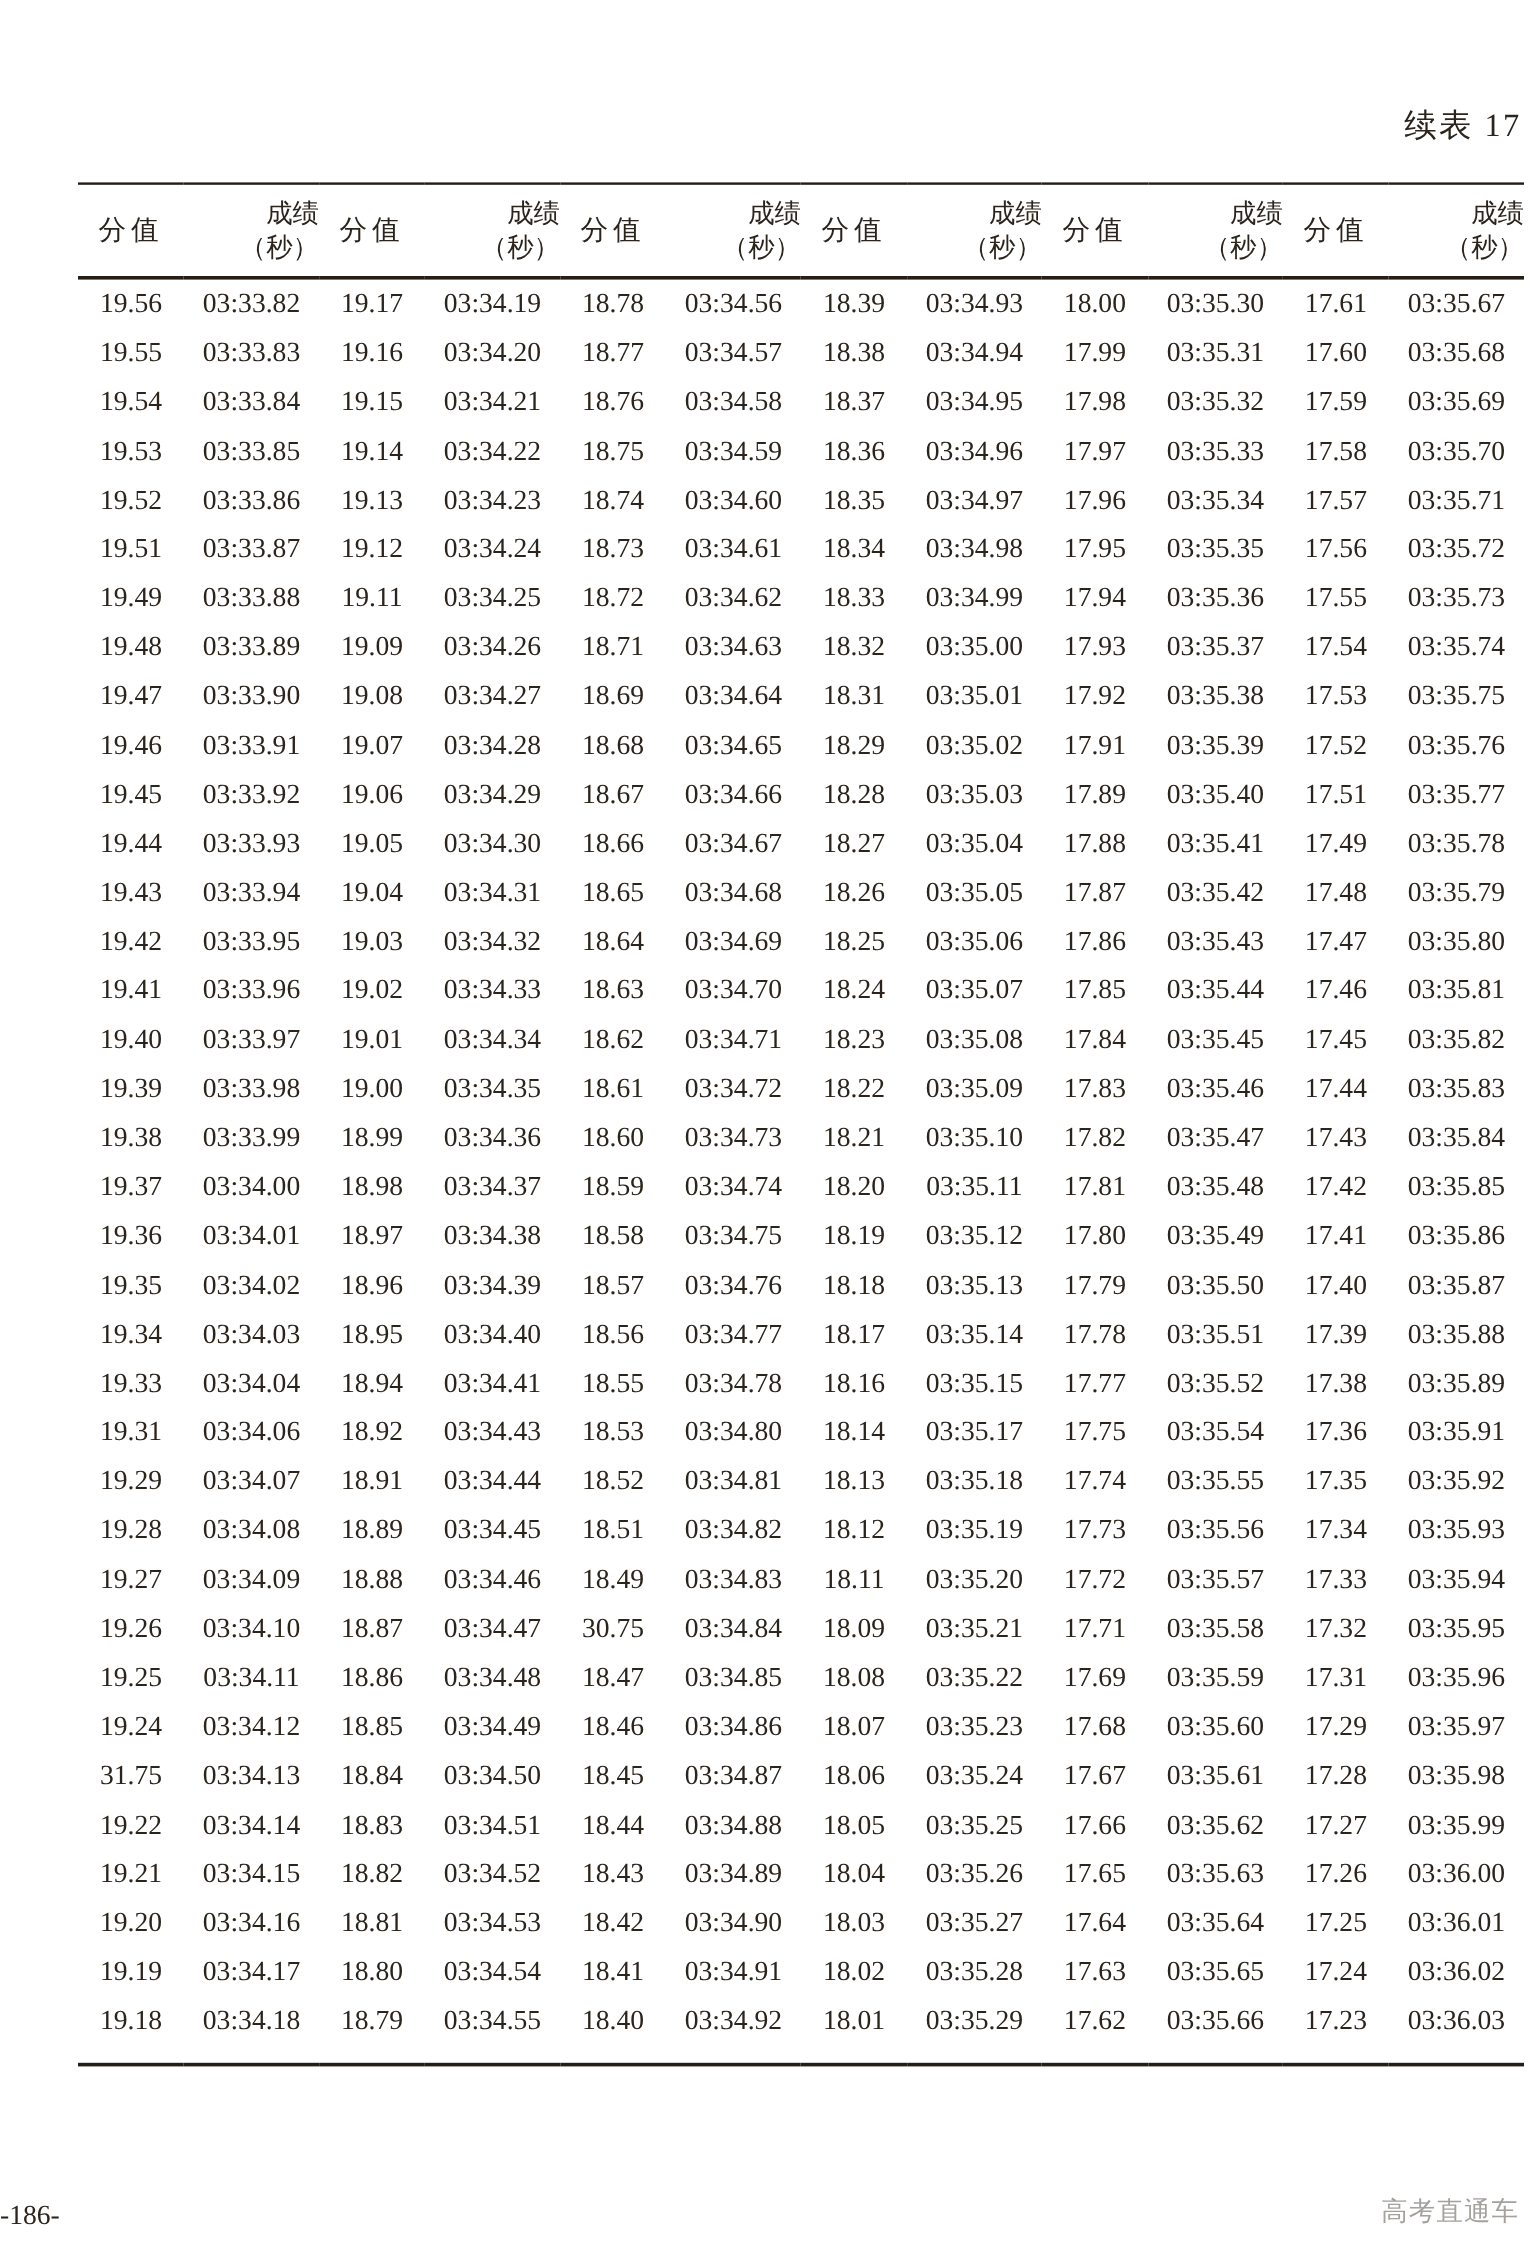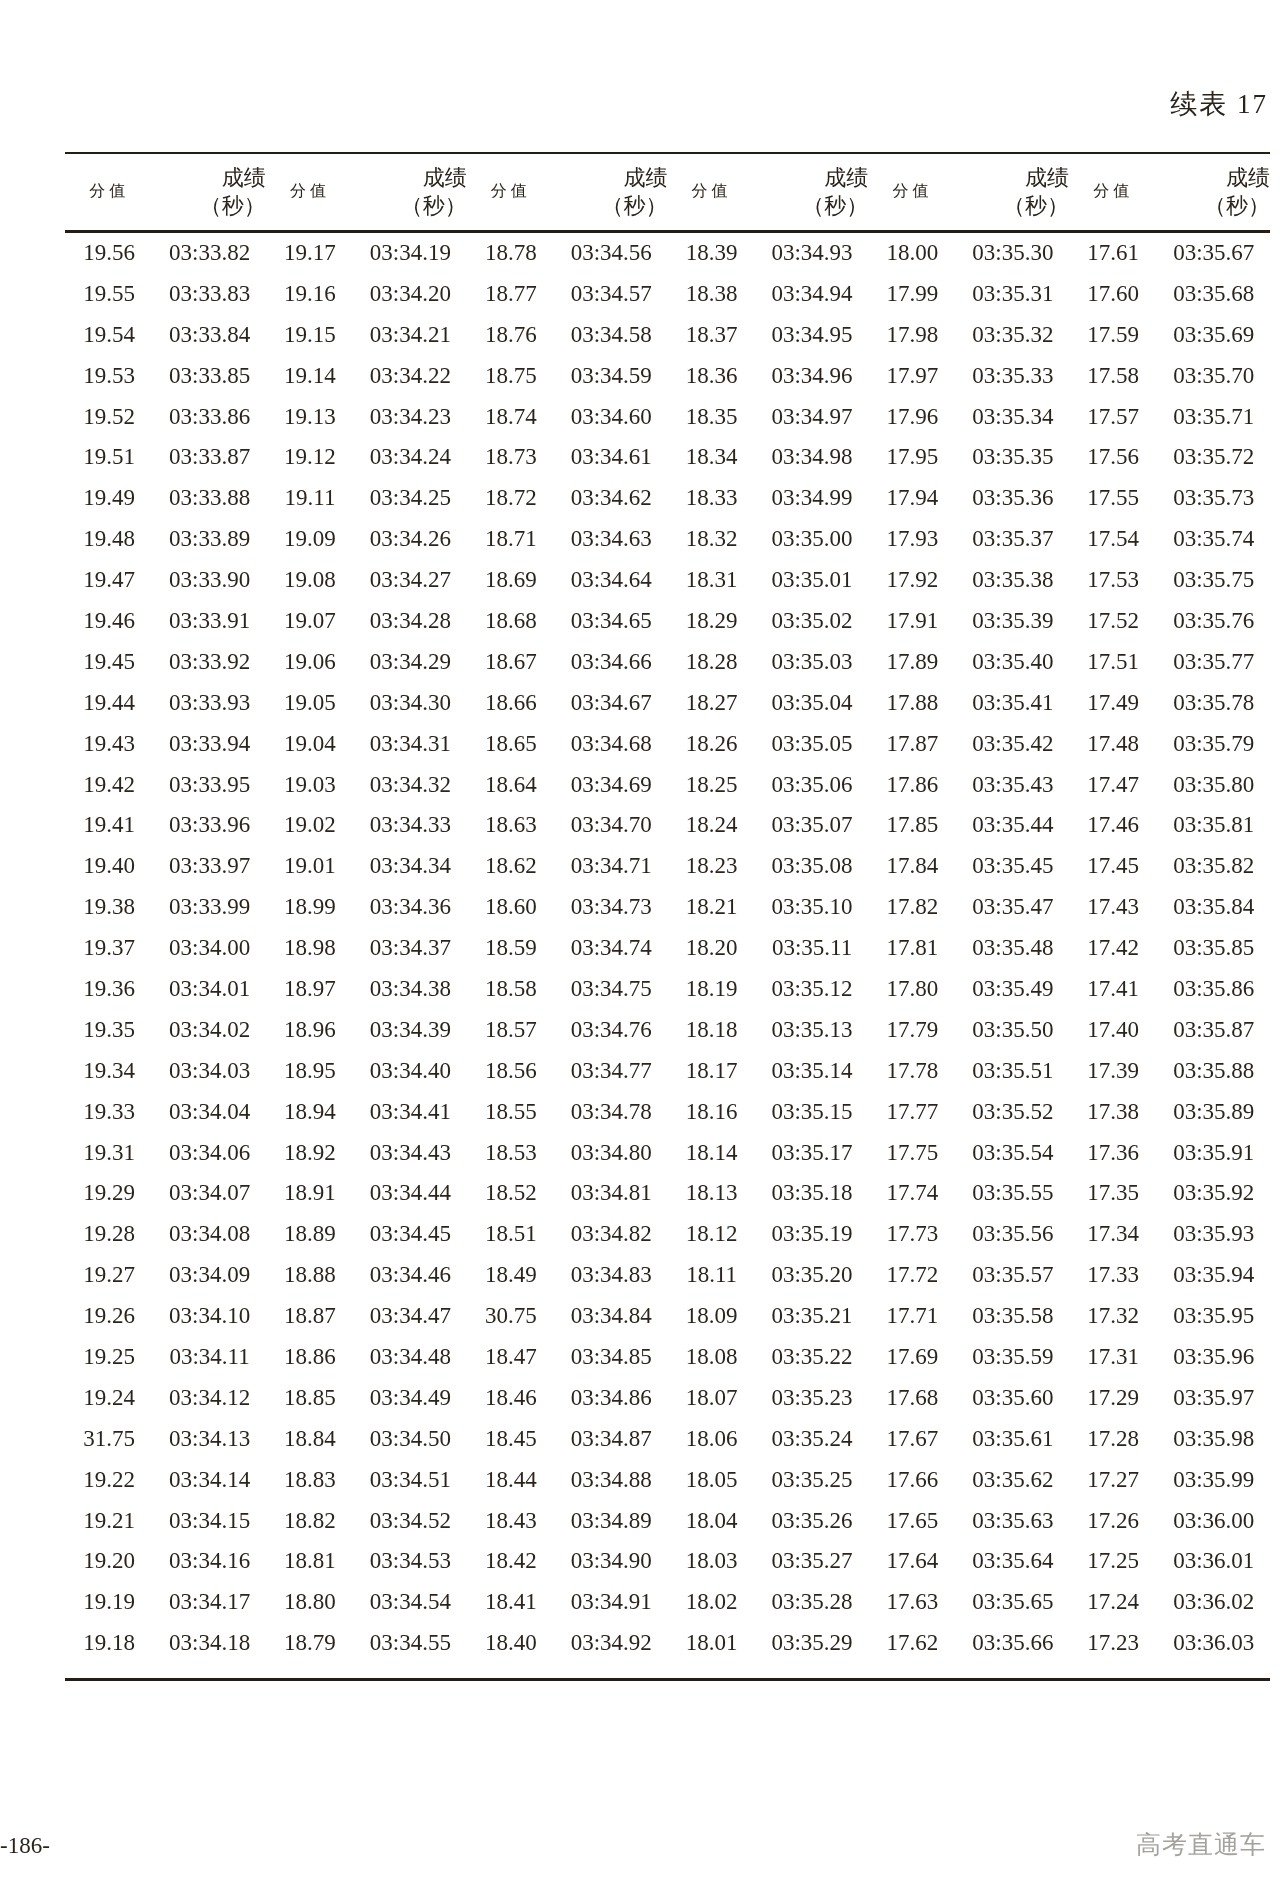--- a/index.html
+++ b/index.html
@@ -39,21 +39,21 @@
     text-align: center;
     vertical-align: middle;
     font-weight: normal;
   }
   
   table.score-table th:nth-child(odd), table.score-table td:nth-child(odd) { width: 88px; }
   table.score-table th:nth-child(even), table.score-table td:nth-child(even) { width: 112px; }
   thead tr.header-row { height: 78px; }
   thead { border-bottom: 3px solid #241e16; }
   th.col-score {
-    font-size: 16px;
+    font-size: 23px;
     letter-spacing: 4px;
   }
   th.col-result { font-size: 22px; }
   th.col-result .line { display: block; line-height: 1.25; text-align: right; }
   tbody td {
     height: 40.9px;
     font-size: 23px;
     white-space: nowrap;
   }
   tbody tr:first-child td { }
@@ -63,21 +63,21 @@
     top: 1833px;
     left: 0;
     width: 1240px;
     font-size: 23px;
     color: #2b241c;
   }
   .watermark {
     position: absolute;
     top: 1828px;
     right: 14px;
-    font-size: 25px;
+    font-size: 22px;
     color: #a5a29e;
     letter-spacing: 1px;
     margin-left: 21px;
   }
 </style>
 </head>
 <body>
 
 <div class="page">
 
@@ -337,20 +337,34 @@
           <td>18.62</td>
           <td>03:34.71</td>
           <td>18.23</td>
           <td>03:35.08</td>
           <td>17.84</td>
           <td>03:35.45</td>
           <td>17.45</td>
           <td>03:35.82</td>
         </tr>
         <tr>
+          <td>19.39</td>
+          <td>03:33.98</td>
+          <td>19.00</td>
+          <td>03:34.35</td>
+          <td>18.61</td>
+          <td>03:34.72</td>
+          <td>18.22</td>
+          <td>03:35.09</td>
+          <td>17.83</td>
+          <td>03:35.46</td>
+          <td>17.44</td>
+          <td>03:35.83</td>
+        </tr>
+        <tr>
           <td>19.38</td>
           <td>03:33.99</td>
           <td>18.99</td>
           <td>03:34.36</td>
           <td>18.60</td>
           <td>03:34.73</td>
           <td>18.21</td>
           <td>03:35.10</td>
           <td>17.82</td>
           <td>03:35.47</td>

